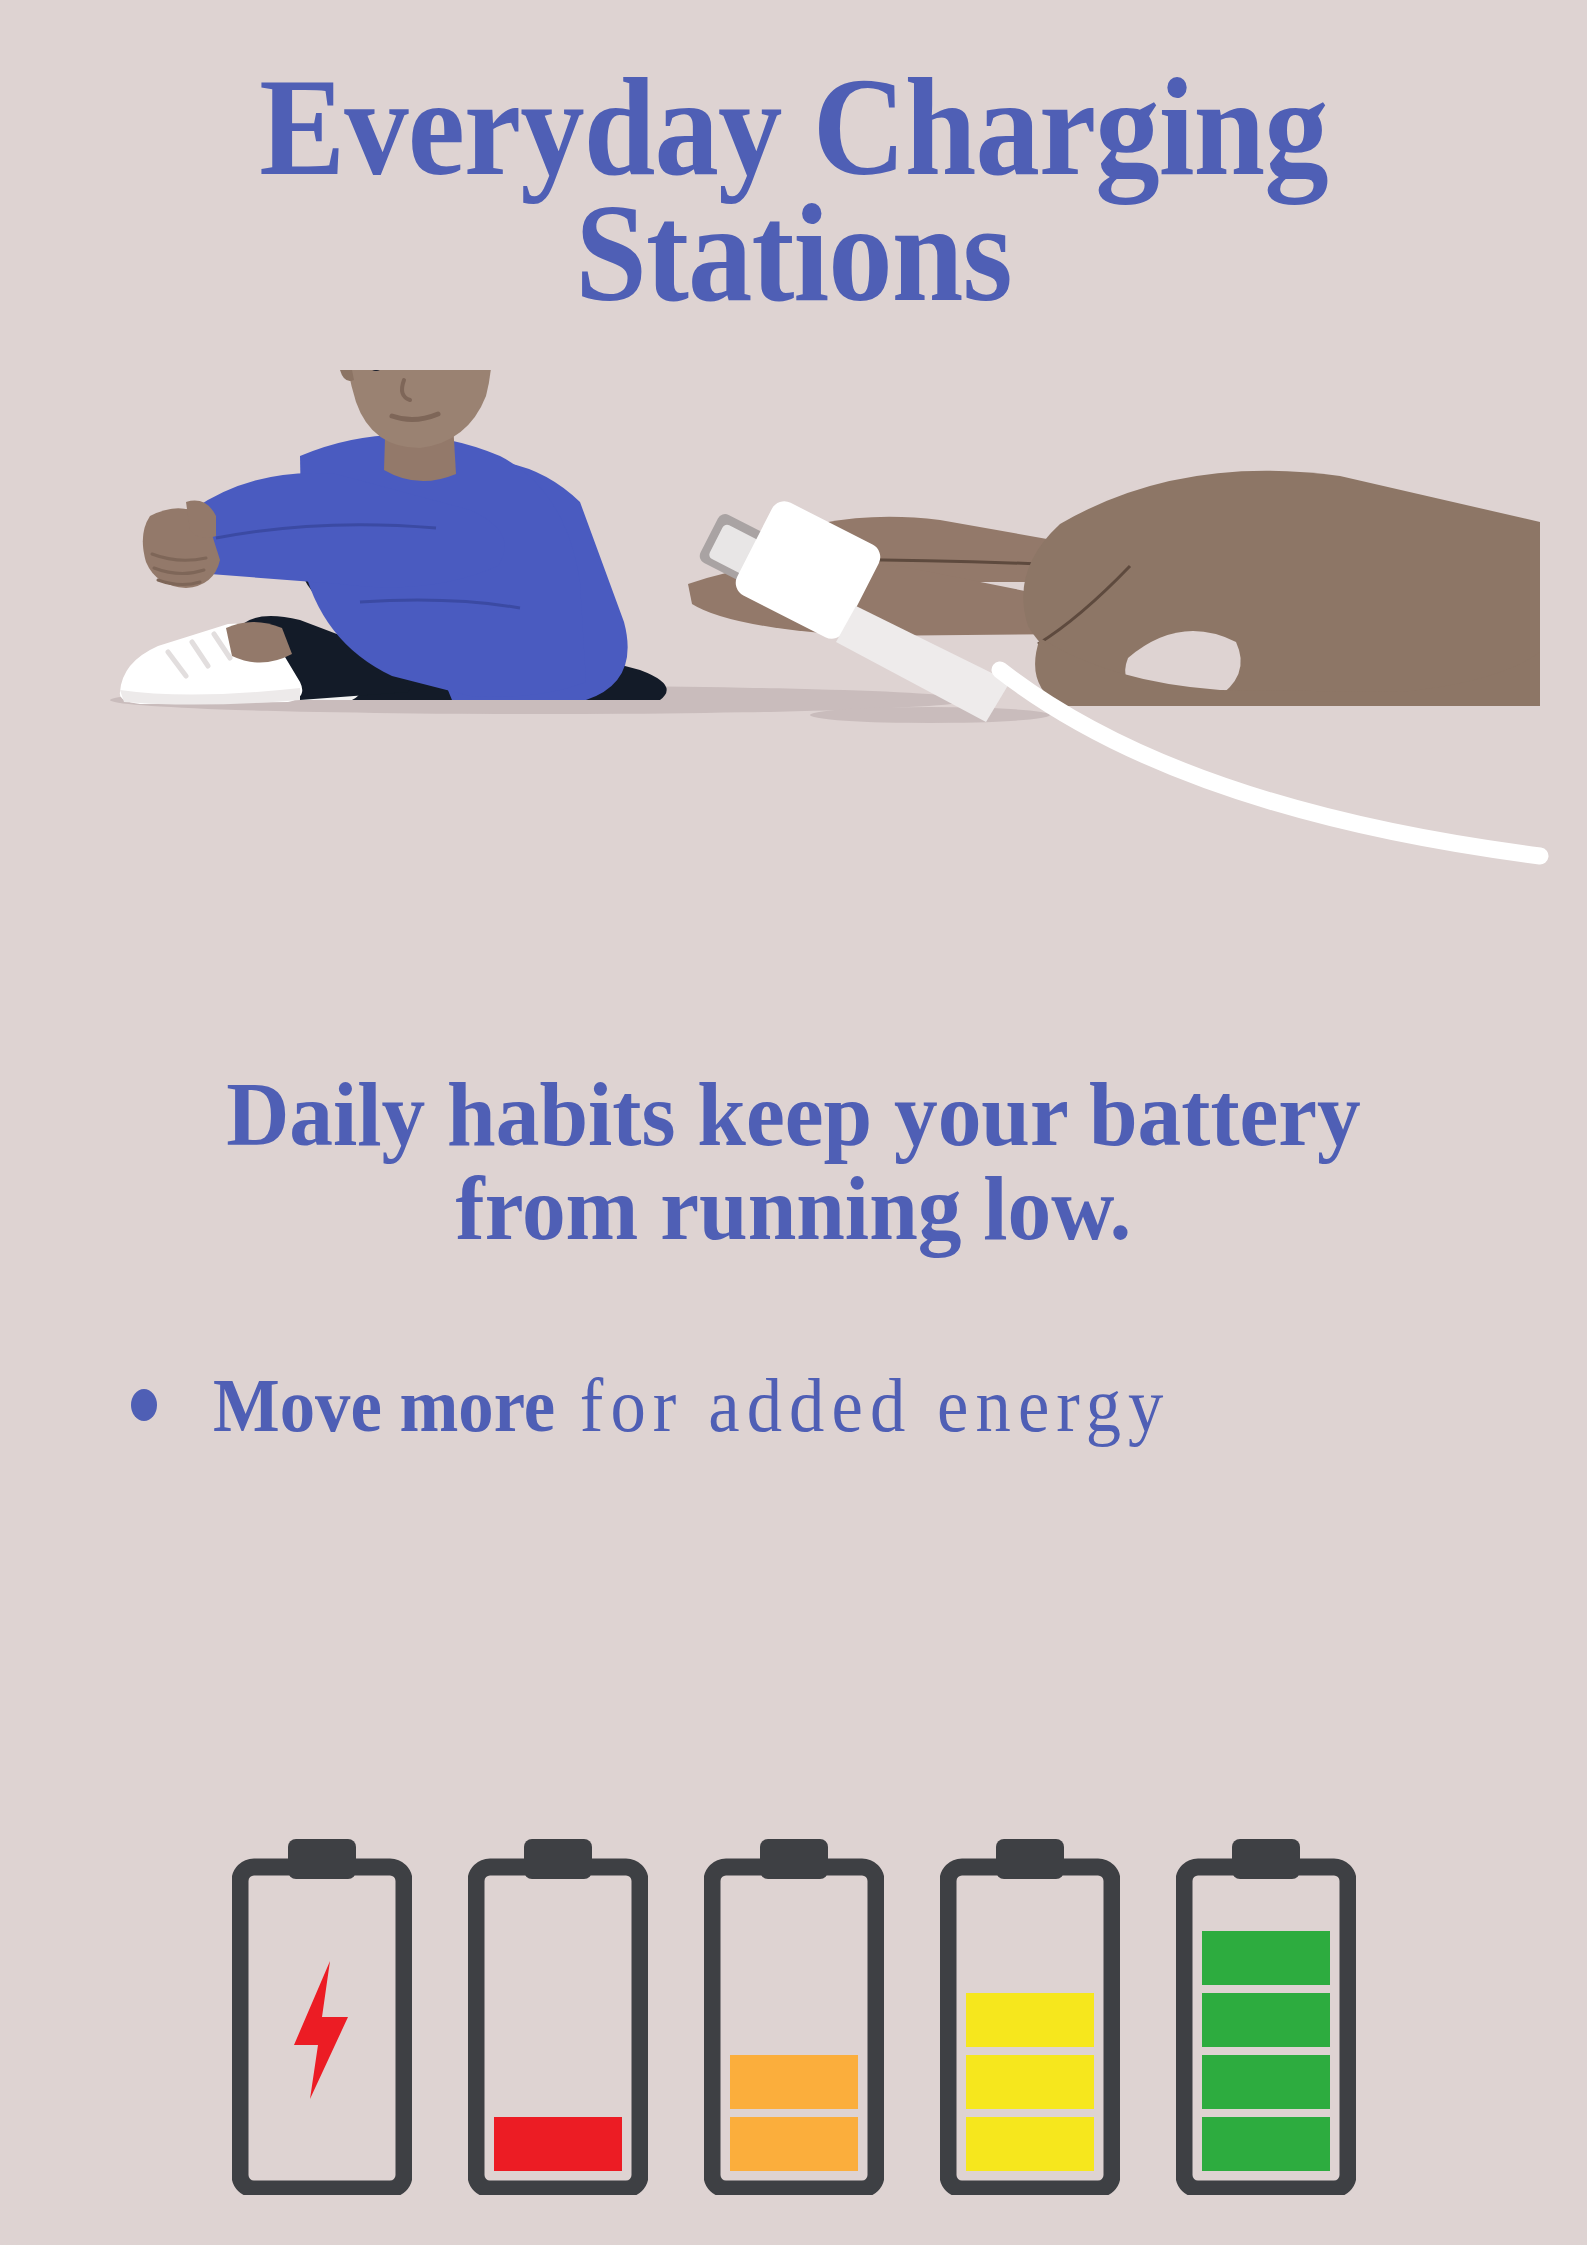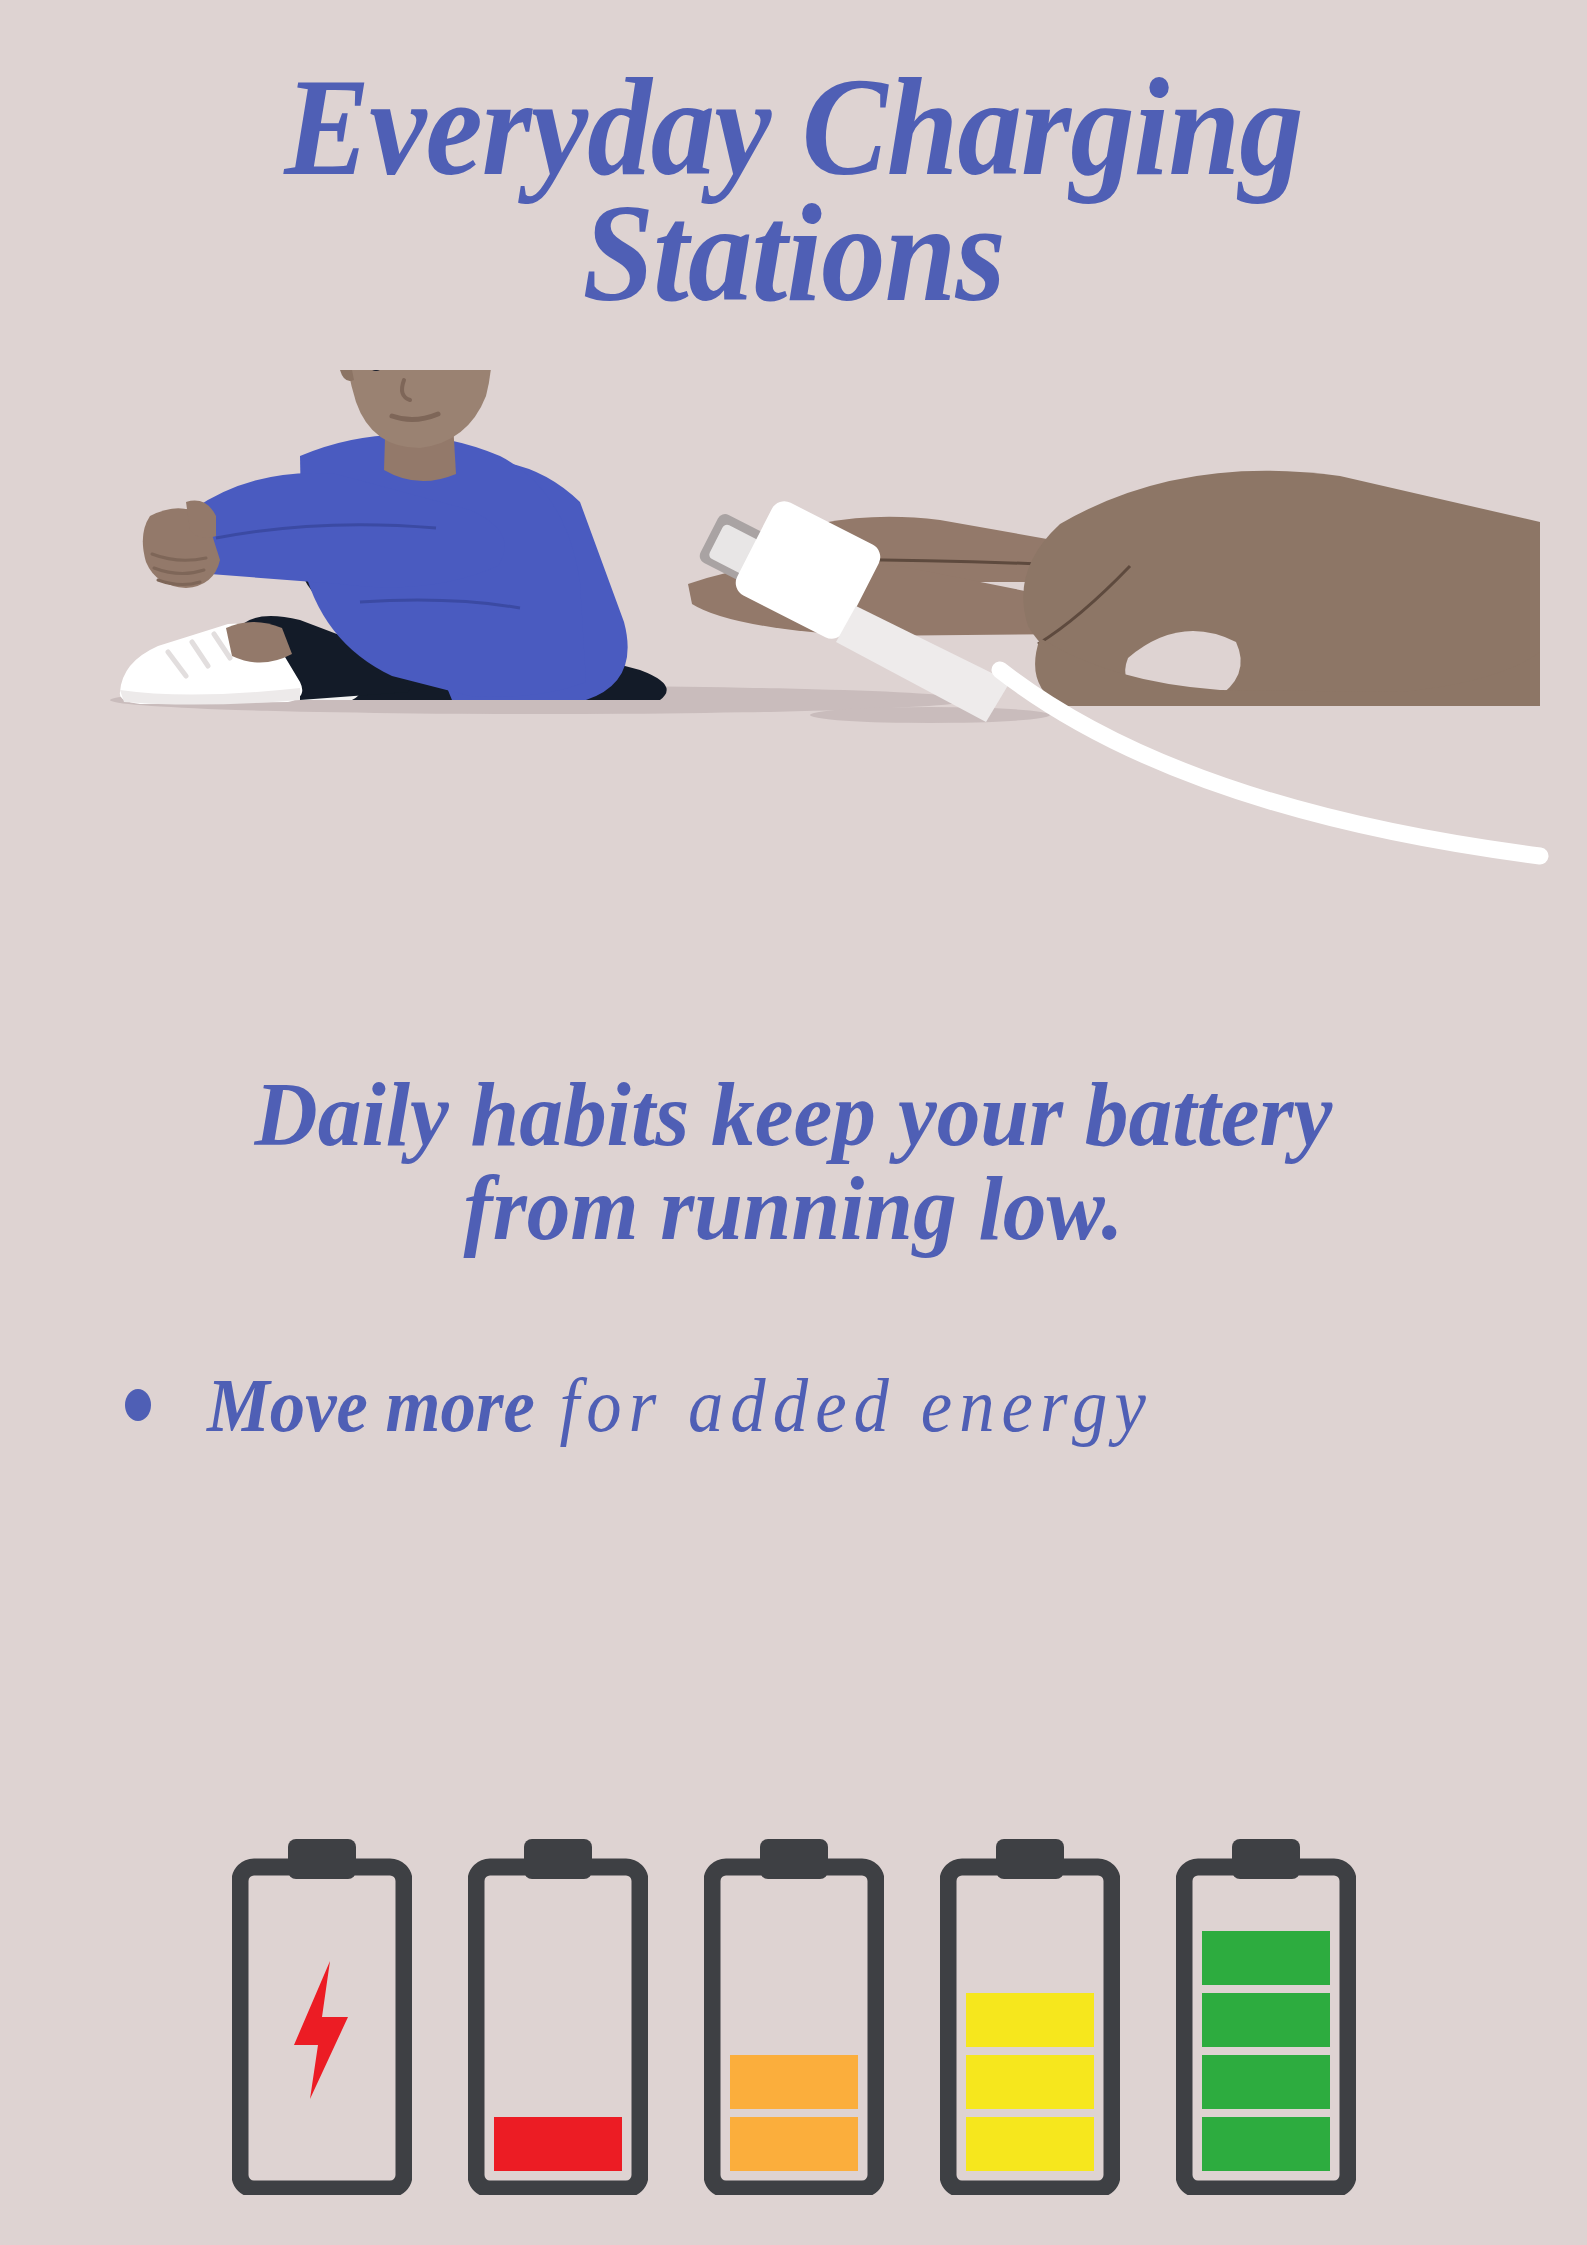--- a/index.html
+++ b/index.html
@@ -7,21 +7,20 @@
     padding: 0;
     background: #ffffff;
   }
   #poster {
     position: relative;
     width: 1587px;
     height: 2245px;
     background: #DED3D2;
     overflow: hidden;
     font-family: "Liberation Serif", serif;
-    font-style: italic;
   }
 
   
   .title-block {
     position: absolute;
     top: 64px;
     left: 0;
     width: 1587px;
     text-align: center;
   }
@@ -61,21 +60,21 @@
     line-height: 1.02;
     transform: scaleX(0.95);
     transform-origin: center;
   }
   .subtitle .sub-line { white-space: nowrap; display: block; }
 
   
   .bullets {
     position: absolute;
     top: 1330px;
-    left: 4px;
+    left: 16px;
     width: 1342px;
   }
   .bullet-row {
     display: flex;
     align-items: center;
     justify-content: center;
     height: 150px;
     color: #4F5FB5;
   }
   .bullet-dot {

